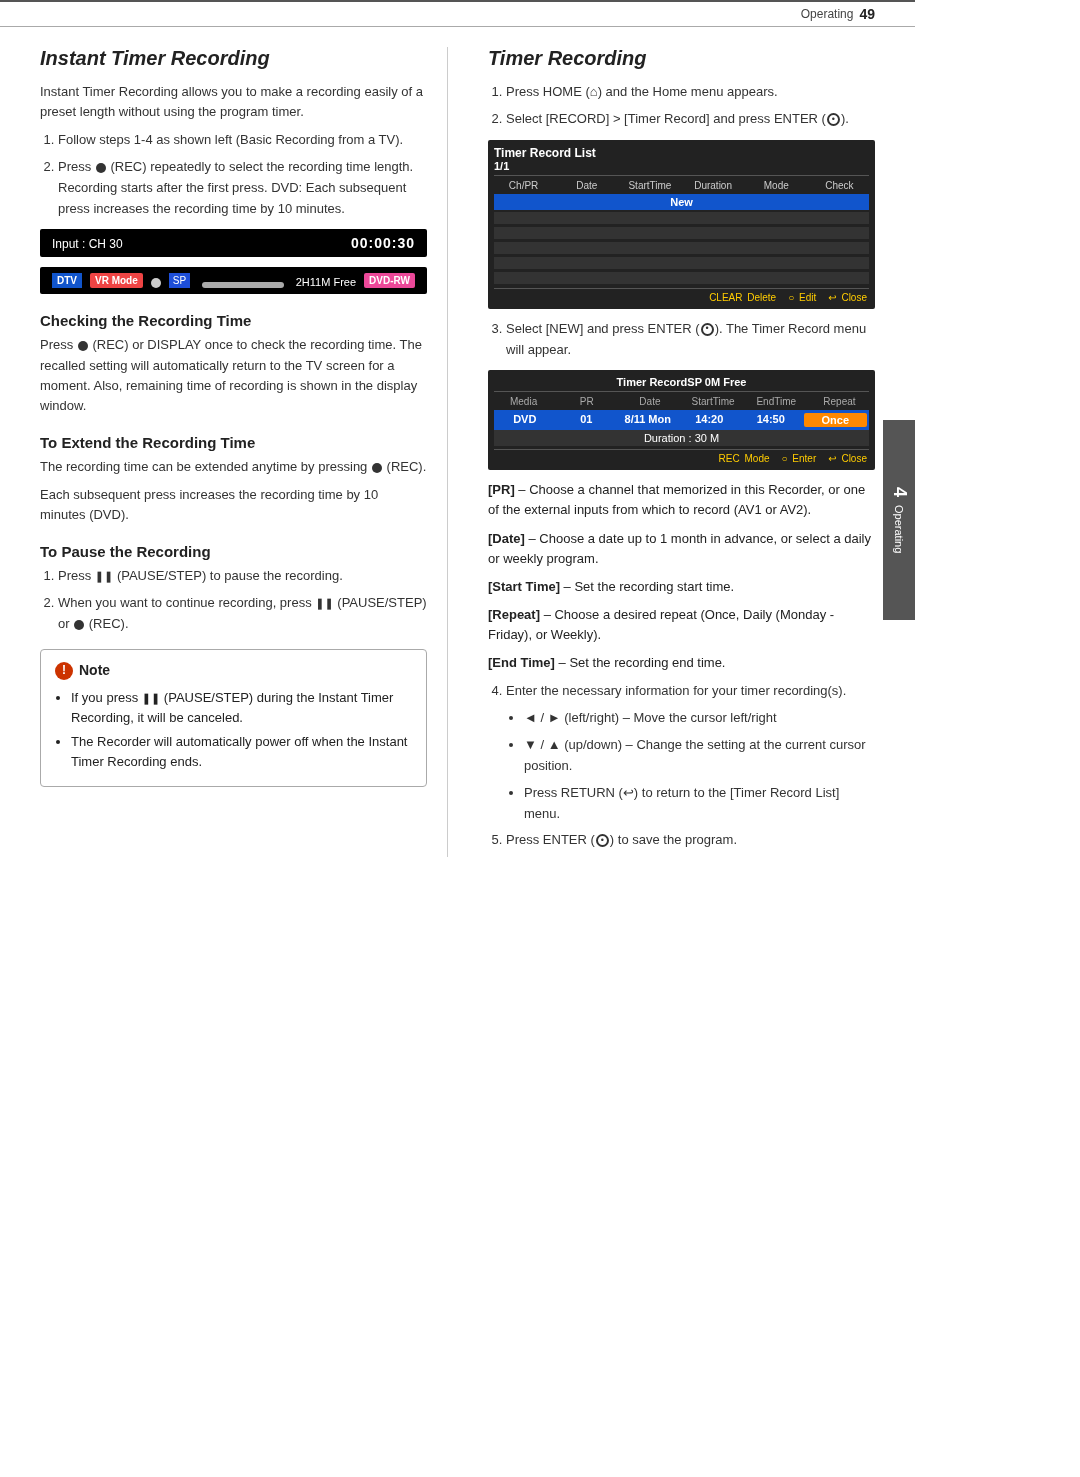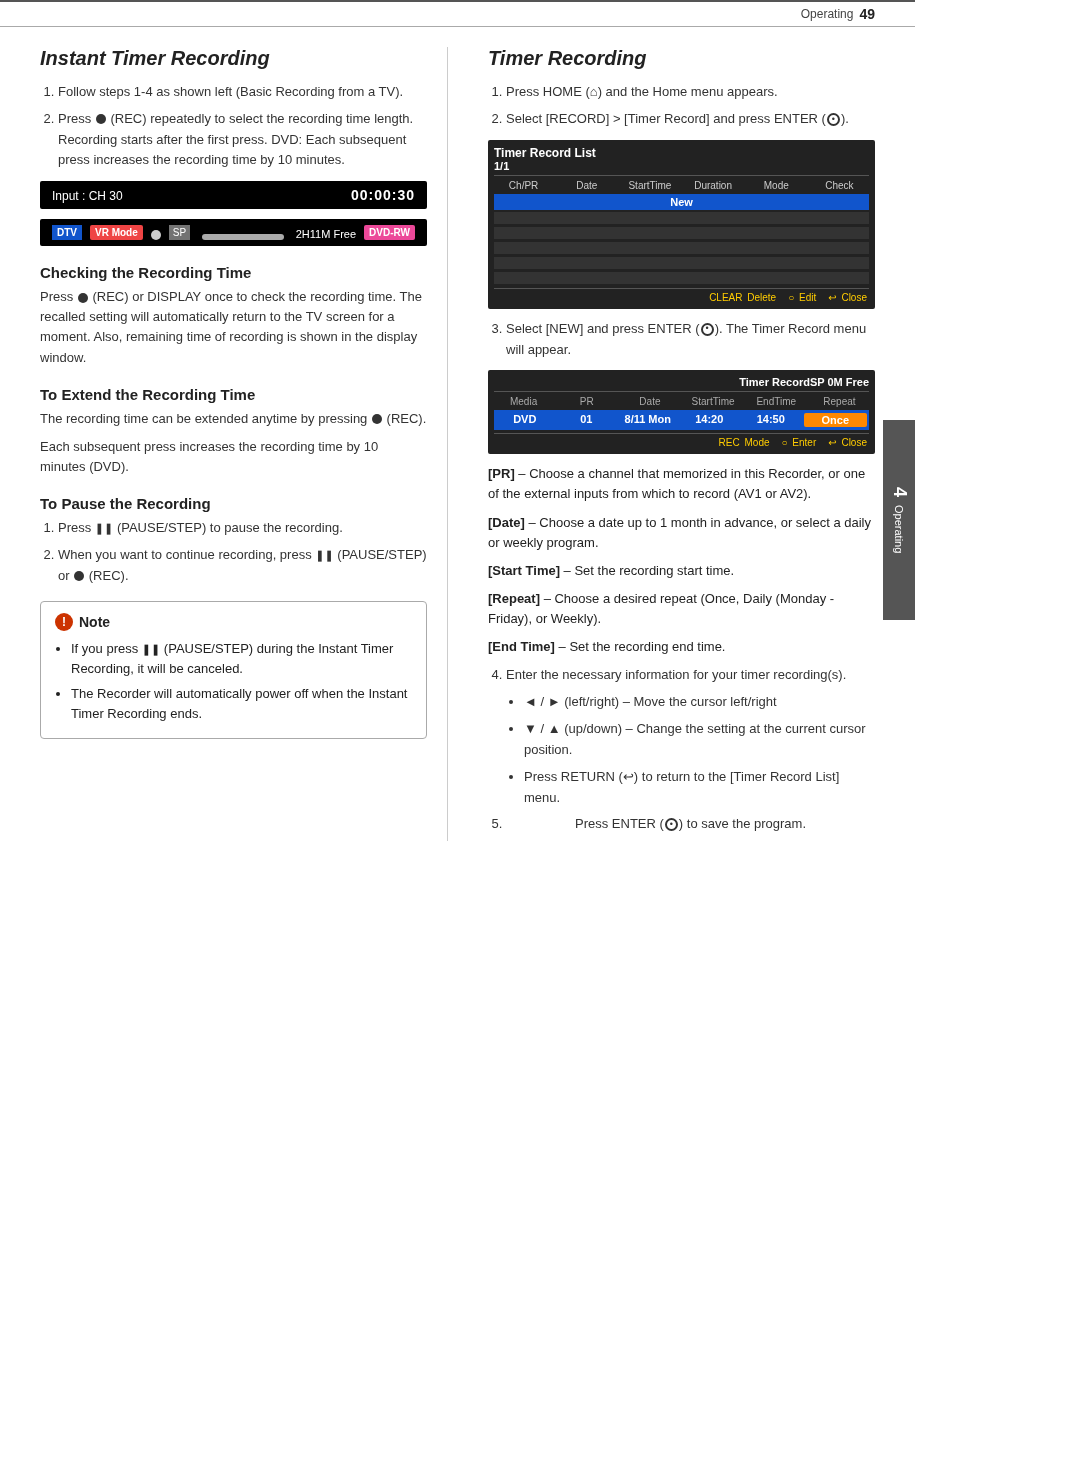--- a/index.html
+++ b/index.html
@@ -201,21 +201,21 @@
       border-radius: 2px;
     }
     .dot-icon {
       display: inline-block;
       width: 10px;
       height: 10px;
       background: #ccc;
       border-radius: 50%;
     }
     .sp-badge {
-      background: #737373;
+      background: #1d4ed8;
       color: #fff;
       font-size: 10px;
       padding: 2px 4px;
     }
     .dvdrw-badge {
       background: #ec4899;
       color: #fff;
       font-size: 10px;
       font-weight: bold;
       padding: 2px 5px;
@@ -304,21 +304,21 @@
     .timer-record-box {
       background: #222;
       color: #fff;
       font-size: 11px;
       padding: 6px;
       margin: 10px 0;
       border-radius: 2px;
     }
     .tr-header {
       display: flex;
-      justify-content: flex-end;
+      justify-content: center;
       font-weight: bold;
       font-size: 11px;
       margin-bottom: 4px;
       border-bottom: 1px solid #555;
       padding-bottom: 3px;
     }
     .tr-cols {
       display: flex;
       gap: 4px;
       font-size: 10px;
@@ -430,20 +430,21 @@
     <div class="side-tab-number">4</div>
     <div>Operating</div>
   </div>
 
   <div class="content-area">
 
     <div class="left-col">
 
       <div class="section-title">Instant Timer Recording</div>
 
+      <p class="body-text">Instant Timer Recording allows you to make a recording easily of a preset length without using the program timer.</p>
 
       <ol>
         <li>Follow steps 1-4 as shown left (Basic Recording from a TV).</li>
         <li>
           Press <span class="rec-circle"></span> (REC) repeatedly to select the recording time length. Recording starts after the first press. DVD: Each subsequent press increases the recording time by 10 minutes.
         </li>
       </ol>
 
       <div class="input-display">
         <div class="left-info">
@@ -561,20 +562,21 @@
           <div class="tr-col">Repeat</div>
         </div>
         <div class="tr-data-row">
           <div class="tr-col">DVD</div>
           <div class="tr-col">01</div>
           <div class="tr-col">8/11 Mon</div>
           <div class="tr-col">14:20</div>
           <div class="tr-col">14:50</div>
           <div class="tr-col once-badge">Once</div>
         </div>
+        <div class="tr-sub-row">Duration : 30 M</div>
         <div class="tr-footer">
           <span><span>REC</span> Mode</span>
           <span><span>○</span> Enter</span>
           <span><span>↩</span> Close</span>
         </div>
       </div>
 
       <div class="def-item">
         <strong>[PR]</strong> – Choose a channel that memorized in this Recorder, or one of the external inputs from which to record (AV1 or AV2).
       </div>
@@ -593,21 +595,21 @@
 
       <ol start="4">
         <li>
           Enter the necessary information for your timer recording(s).
           <ul class="bullet-list" style="margin-top:6px;">
             <li>◄ / ► (left/right) – Move the cursor left/right</li>
             <li>▼ / ▲ (up/down) – Change the setting at the current cursor position.</li>
             <li>Press RETURN (<span class="return-icon">↩</span>) to return to the [Timer Record List] menu.</li>
           </ul>
         </li>
-        <li style="margin-top:6px;text-align:center;">
+        <li style="margin-top:6px;">
           Press ENTER (<span class="circle-icon-dot"></span>) to save the program.
         </li>
       </ol>
 
     </div>
   </div>
 
 </div>
 
 </body></html>

